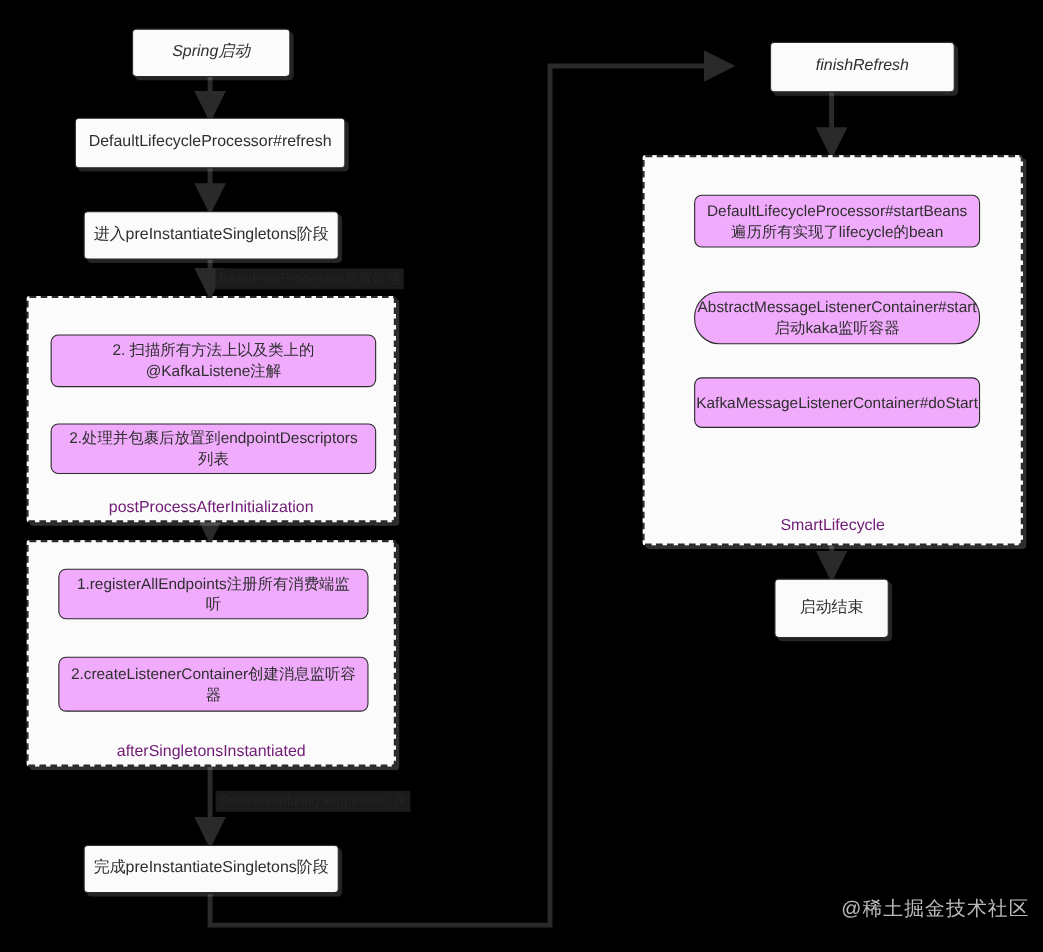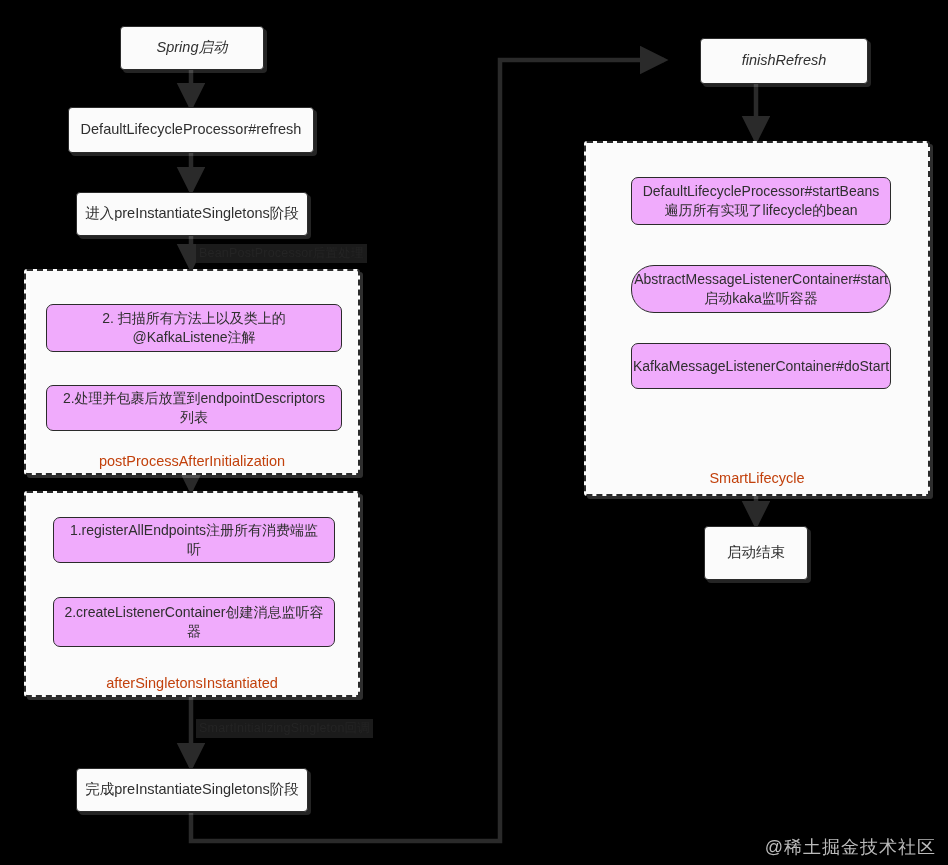--- a/index.html
+++ b/index.html
@@ -52,21 +52,21 @@
     border-radius: 3px;
     box-shadow: 3px 3px 0 rgba(255,255,255,0.18);
   }
   .group-label {
     position: absolute;
     left: 0;
     right: 0;
     bottom: 4px;
     text-align: center;
     font-size: 14.5px;
-    color: #c2410c;
+    color: #701a75;
   }
   .inner {
     position: absolute;
     box-sizing: border-box;
     background: #f0abfc;
     border: 1.7px solid #2b2b2b;
     border-radius: 7px;
     color: #2f2f2f;
     font-size: 14px;
     display: flex;
@@ -83,21 +83,21 @@
     color: #242424;
     background: #1b1b1b;
     white-space: nowrap;
     padding: 1px 3px;
     letter-spacing: .2px;
   }
   
   #watermark {
     position: absolute;
     right: 12px;
-    bottom: 6px;
+    bottom: 27px;
     font-size: 18px;
     color: #cfcfcf;
     letter-spacing: 1px;
     text-shadow: 0 0 2px rgba(0,0,0,.8);
     opacity: .9;
   }
 </style>
 </head>
 <body>
 

